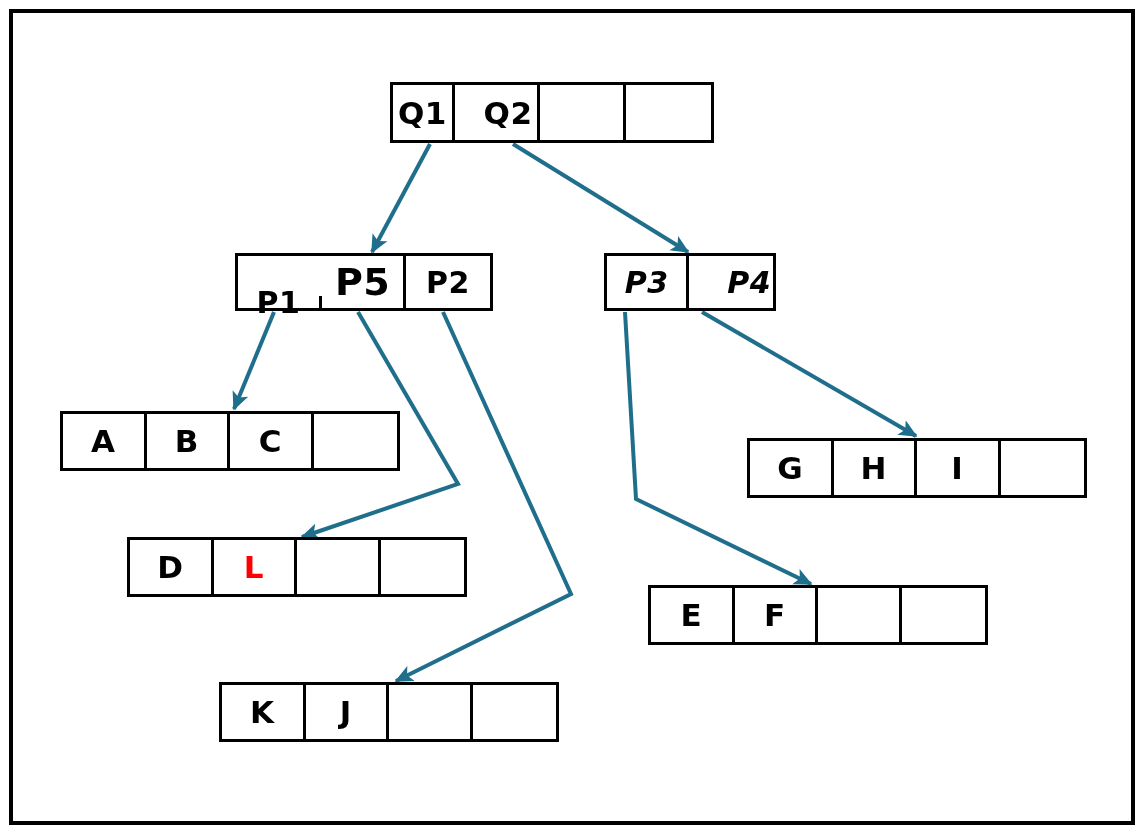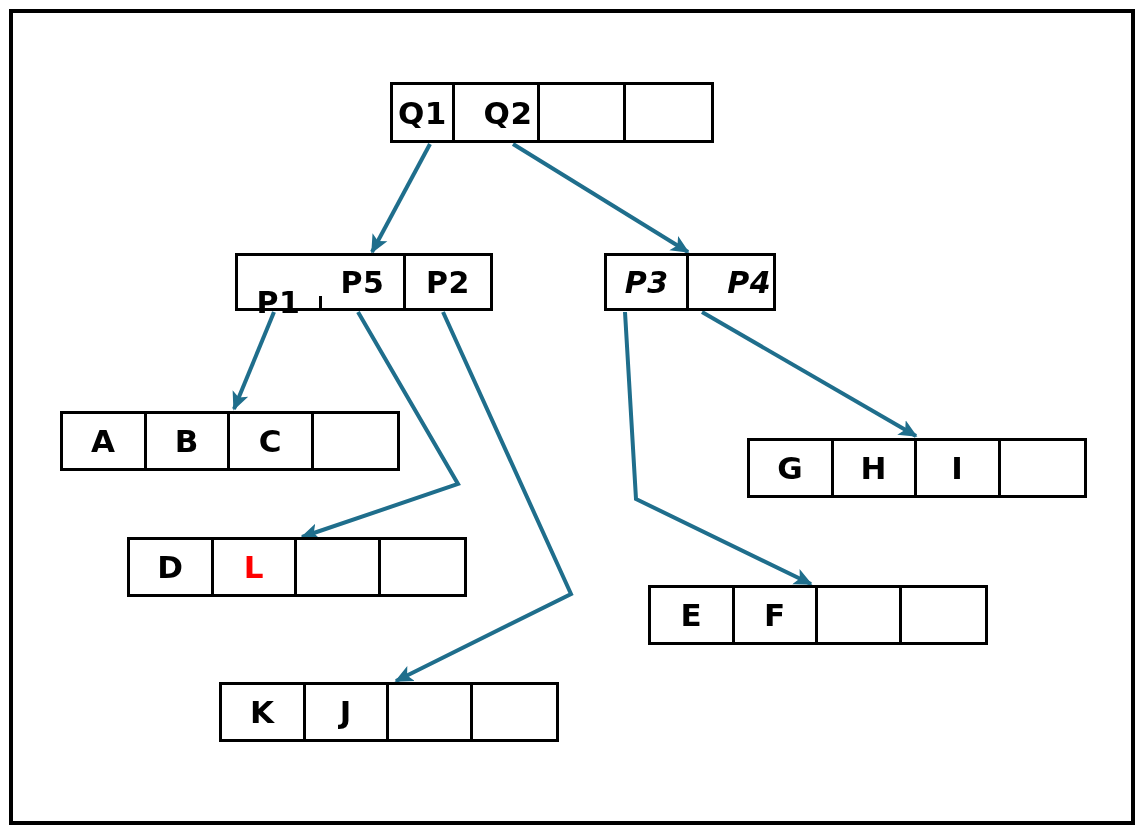--- a/index.html
+++ b/index.html
@@ -84,21 +84,21 @@
     </svg>
   <div id="node-layer">
       <div class="node" style="left: 390px; top: 82px; width: 324px; height: 61px; gap: 24px;">
         <div class="cell" style="width: 81px; font-size: 31px;">Q1</div>
         <div class="cell" style="width: 81px; font-size: 31px;">Q2</div>
         <div class="cell empty" style="width: 81px; font-size: 31px;"></div>
         <div class="cell empty" style="width: 81px; font-size: 31px;"></div>
       </div>
       <div class="node" style="left: 235px; top: 253px; width: 258px; height: 58px;">
         <div class="cell" style="width: 86px; font-size: 30px; margin-top: 40px;">P1</div>
-        <div class="cell" style="width: 86px; font-size: 30px;">P5</div>
+        <div class="cell" style="width: 86px; font-size: 38px;">P5</div>
         <div class="cell" style="width: 86px; font-size: 30px;">P2</div>
       </div>
       <div class="node" style="left: 604px; top: 253px; width: 172px; height: 58px; font-style: italic;">
         <div class="cell" style="width: 86px; font-size: 30px;">P3</div>
         <div class="cell" style="width: 86px; font-size: 30px; padding-left: 36px;">P4</div>
       </div>
       <div class="node" style="left: 60px; top: 411px; width: 340px; height: 60px;">
         <div class="cell" style="width: 85px; font-size: 31px;">A</div>
         <div class="cell" style="width: 85px; font-size: 31px;">B</div>
         <div class="cell" style="width: 85px; font-size: 31px;">C</div>

